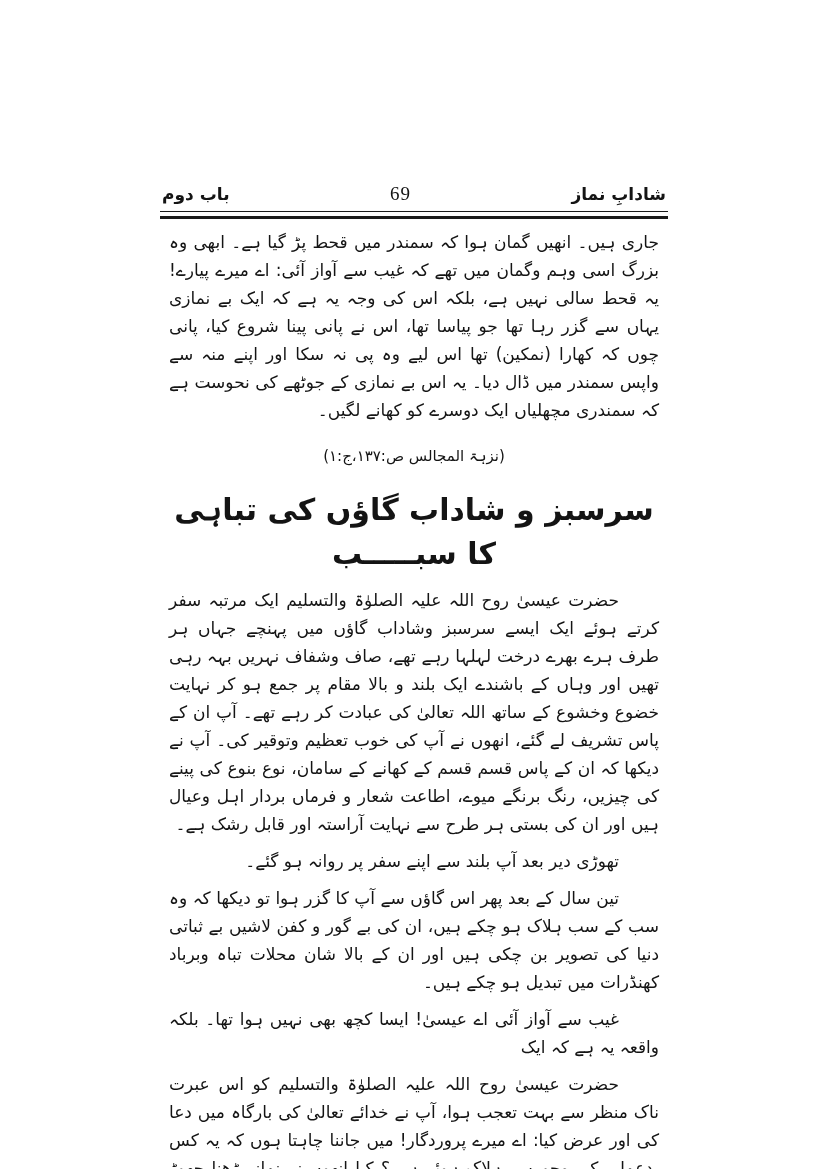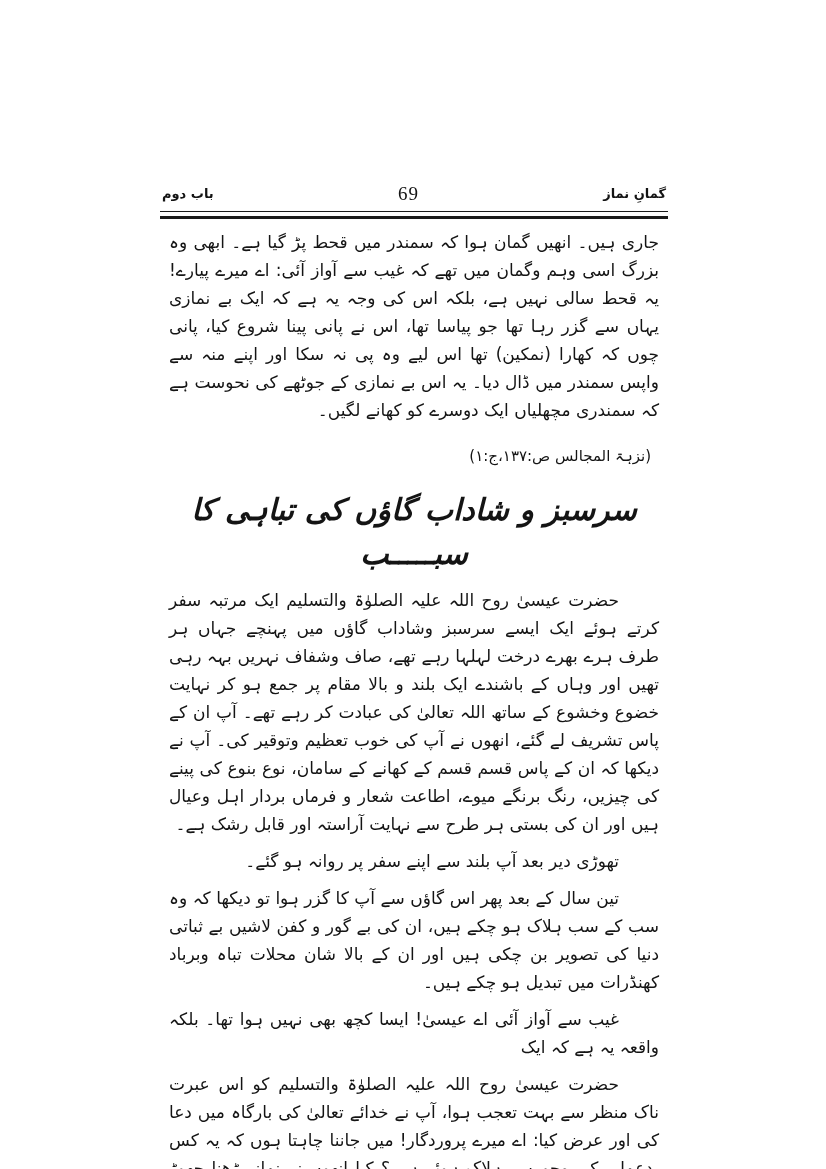--- a/index.html
+++ b/index.html
@@ -24,21 +24,21 @@
   }
   
   .header {
     display: flex;
     direction: rtl;
     justify-content: space-between;
     align-items: flex-end;
     padding: 0 2px 5px 2px;
   }
   .h-title {
-    font-size: 13px;
+    font-size: 17px;
     font-weight: bold;
     line-height: 24px;
   }
   .h-page-number {
     font-family: "Liberation Serif", serif;
     font-size: 19px;
     font-weight: normal;
     line-height: 24px;
     letter-spacing: 1px;
     text-align: center;
@@ -54,48 +54,47 @@
     direction: rtl;
     text-align: justify;
     font-size: 17px;
     line-height: 28px;
   }
   .para { margin: 9px; }
   .indent { text-indent: 40px; }
   .citation {
     margin: 17px;
     direction: rtl;
-    text-align: right;
+    text-align: center;
     font-size: 15px;
     line-height: 30px;
   }
   .heading {
     margin: 8px 0 10px 0;
     direction: rtl;
     text-align: center;
     font-size: 30px;
     font-weight: bold;
     line-height: 44px;
-    font-style: italic;
   }
   .footer-rule {
     height: 3px;
     border-top: 1.5px solid #1b1b1b;
     border-bottom: 2.5px solid #1b1b1b;
     margin: 6px 30px 0 24px;
   }
 </style>
 </head>
 <body>
 
 <div class="page">
   <div class="content">
 
     <div class="header">
-      <span class="h-title">گمانِ نماز</span>
+      <span class="h-title">شادابِ نماز</span>
       <span class="h-page-number">69</span>
       <span class="h-title">باب دوم</span>
     </div>
 
     <div class="header-rule"></div>
 
     <div class="body-text">
       <p class="para">جاری ہیں۔ انھیں گمان ہوا کہ سمندر میں قحط پڑ گیا ہے۔ ابھی وہ بزرگ اسی وہم وگمان میں تھے کہ غیب سے آواز آئی: اے میرے پیارے! یہ قحط سالی نہیں ہے، بلکہ اس کی وجہ یہ ہے کہ ایک بے نمازی یہاں سے گزر رہا تھا جو پیاسا تھا، اس نے پانی پینا شروع کیا، پانی چوں کہ کھارا (نمکین) تھا اس لیے وہ پی نہ سکا اور اپنے منہ سے واپس سمندر میں ڈال دیا۔ یہ اس بے نمازی کے جوٹھے کی نحوست ہے کہ سمندری مچھلیاں ایک دوسرے کو کھانے لگیں۔</p>
 
       <p class="citation">(نزہۃ المجالس ص:۱۳۷،ج:۱)</p>

